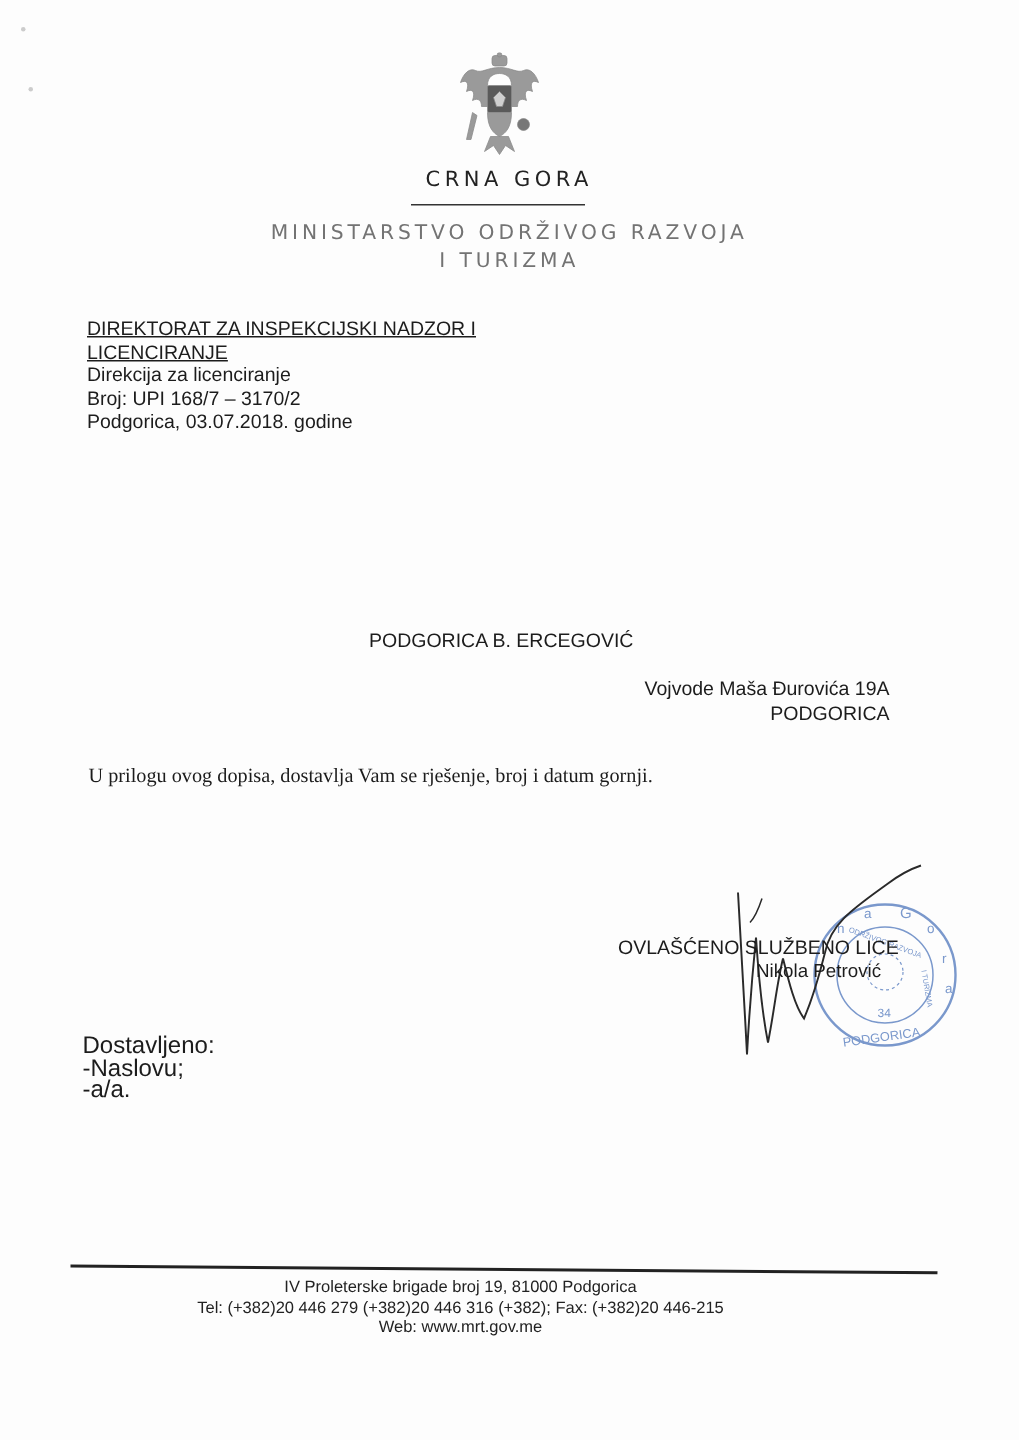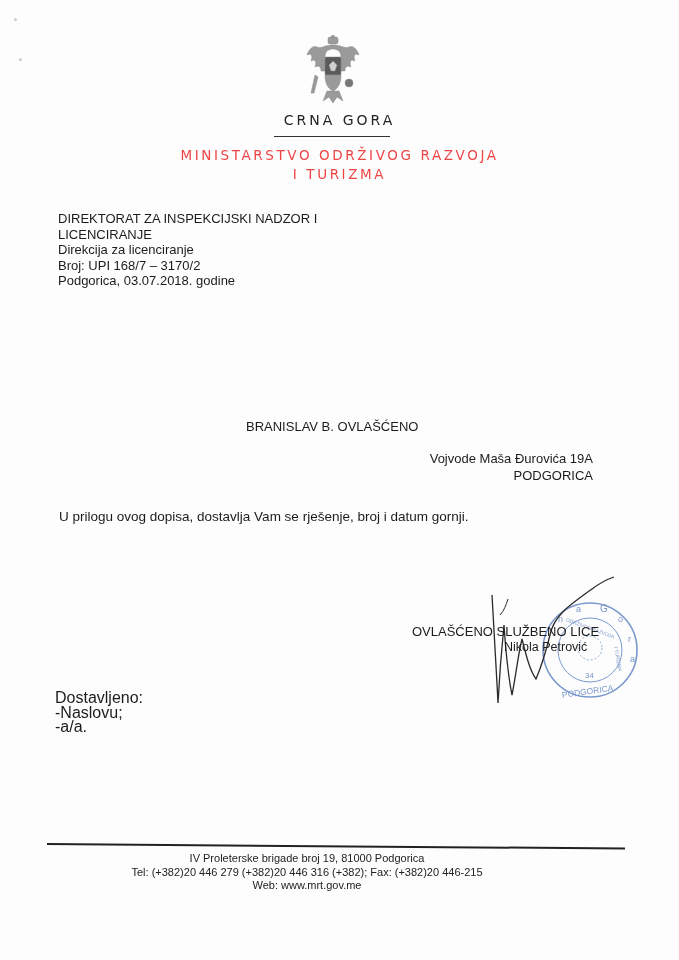--- a/index.html
+++ b/index.html
@@ -4,26 +4,26 @@
 <style>
   html, body { margin:0; padding:0; }
   body {
     width:679px; height:960px; background:#fdfdfd; position:relative; overflow:hidden;
     font-family:"Liberation Sans", sans-serif; color:#1c1c1c;
   }
   .abs { position:absolute; }
   .crest { left:303px; top:35px; width:60px; height:72px; }
   .crna { left:0; width:679px; top:112px; text-align:center; font-family:"DejaVu Sans", sans-serif; font-size:14px; letter-spacing:3px; color:#222; }
   .rule-top { left:274px; top:136px; width:116px; height:1px; background:#333; }
-  .ministry { left:0; width:679px; top:146px; text-align:center; font-family:"DejaVu Sans", sans-serif; font-size:13.5px; letter-spacing:2.6px; line-height:19px; color:#ef4444; }
+  .ministry { left:0; width:679px; top:146px; text-align:center; font-family:"DejaVu Sans", sans-serif; font-size:13.5px; letter-spacing:2.6px; line-height:19px; color:#737373; }
   .sender { left:58px; top:211px; font-size:13px; line-height:15.5px; }
-  .sender .caps { font-size:13px; }
+  .sender .caps { font-size:13px;text-decoration:underline; }
   .recipient-name { left:246px; top:419px; font-size:13px; }
   .addr { right:86px; top:451px; text-align:right; font-size:13px; line-height:16.5px; }
-  .body-text { left:59px; top:509px; font-size:13.5px; }
+  .body-text { left:59px; top:509px; font-size:13.5px;font-family:Liberation Serif, serif; }
   .sig-title { left:412px; top:624px; font-size:13px; }
   .sig-name { left:504px; top:640px; font-size:12.5px; }
   .delivered { left:55px; top:691px; font-size:16px; line-height:14.5px; }
   .footer-rule { left:47px; top:843px; width:578px; height:2px; background:#222; transform:rotate(0.45deg); transform-origin:left center; }
   .footer { left:0; width:614px; top:852px; text-align:center; font-size:11px; line-height:13.5px; color:#222; }
   .stamp { left:540px; top:600px; width:100px; height:100px; }
   .signature { left:480px; top:575px; width:170px; height:140px; }
   .speck { width:3px; height:3px; background:#ccc; border-radius:50%; }
 </style>
 </head>
@@ -54,21 +54,21 @@
 </div>
 
 <div class="abs sender">
   <div class="caps">DIREKTORAT ZA  INSPEKCIJSKI NADZOR I</div>
   <div class="caps">LICENCIRANJE</div>
   <div>Direkcija za licenciranje</div>
   <div>Broj: UPI 168/7 – 3170/2</div>
   <div>Podgorica, 03.07.2018. godine</div>
 </div>
 
-<div class="abs recipient-name">BRANISLAV B. OVLAŠĆENO</div>
+<div class="abs recipient-name">PODGORICA B. ERCEGOVIĆ</div>
 <div class="abs addr">
   <div>Vojvode Maša Đurovića 19A</div>
   <div>PODGORICA</div>
 </div>
 
 <div class="abs body-text">U prilogu ovog dopisa, dostavlja Vam se rješenje, broj i datum gornji.</div>
 
 <svg class="abs stamp" viewBox="0 0 100 100">
   <g fill="none" stroke="#7a98cc" stroke-width="1.6">
     <circle cx="50" cy="50" r="47"></circle>

